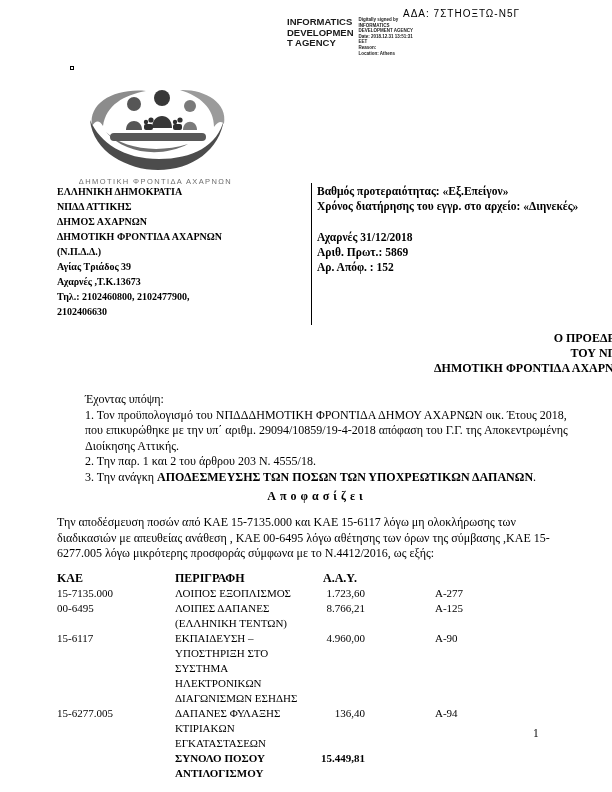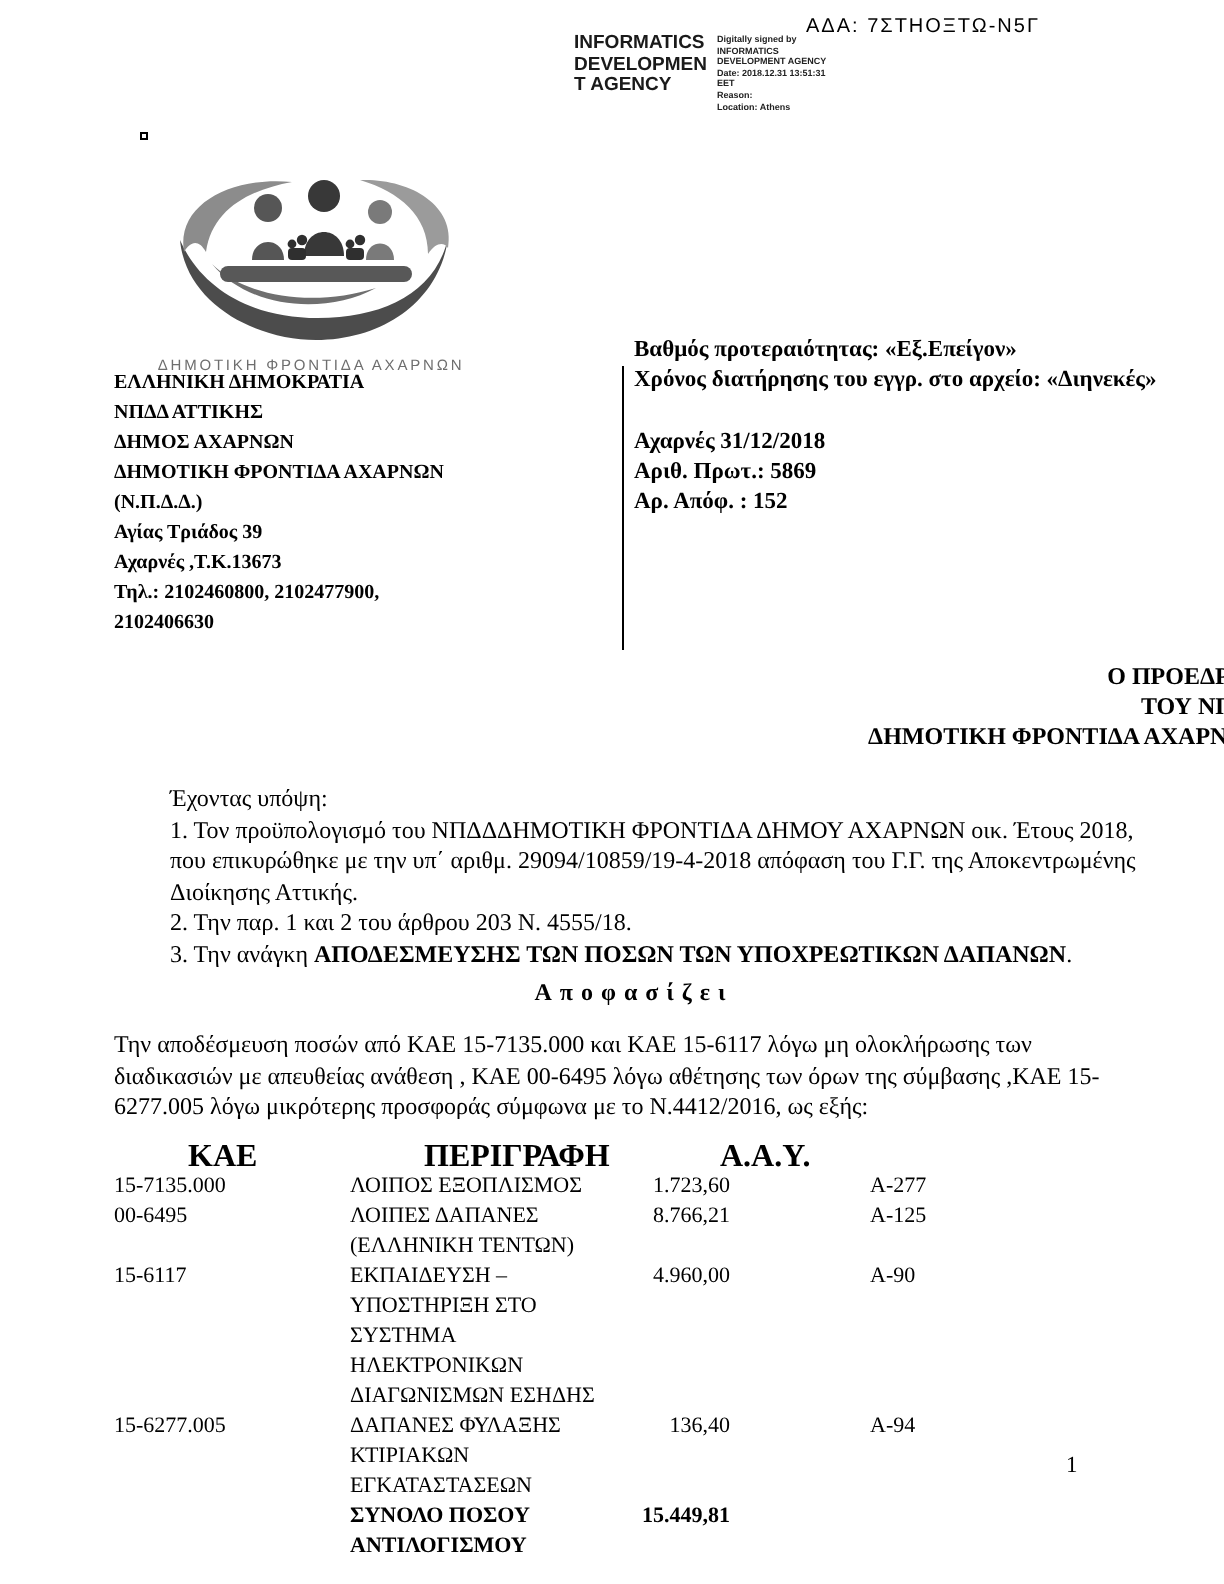--- a/index.html
+++ b/index.html
@@ -36,21 +36,21 @@
     font-family:"Liberation Sans", sans-serif; font-size:7.5px;
     letter-spacing:1.4px; color:#6e6e6e; margin-top:1px; white-space:nowrap;
   }
   
   .org-left {
     position:absolute; top:184px; left:57px;
     font-weight:bold; font-size:10px; line-height:15px; width:250px;
   }
   .v-divider { position:absolute; top:183px; left:311px; width:1px; height:142px; background:#000; }
   .meta-right {
-    position:absolute; top:168px; left:317px;
+    position:absolute; top:184px; left:317px;
     font-weight:bold; font-size:11.5px; line-height:15px; width:280px;
   }
   .meta-gap { height:16px; }
   
   .decision-title {
     position:absolute; top:331px; left:0; width:100%;
     text-align:right; font-weight:bold; font-size:12px; line-height:15px;margin-left:20px;
   }
   
   .having-regard {
@@ -64,21 +64,21 @@
   .decides-paragraph {
     position:absolute; top:515px; left:57px; width:498px;
     font-size:12px; line-height:15.5px;
   }
   
   .commit-table {
     position:absolute; top:571px; left:57px; width:505px;
     font-size:11px; line-height:15px;
   }
   .t-row { display:grid; grid-template-columns:118px 130px 112px 1fr; }
-  .t-head { font-weight:bold; font-size:16px;margin-left:37px; }
+  .t-head { font-weight:bold; font-size:12px; }
   .c-amount { text-align:right; padding-right:52px; }
   .c-amount-head { text-align:left; padding-left:4px; }
   .c-aay { padding-left:18px; }
   .c-desc { padding-right:4px; }
   .t-total { font-weight:bold; }
   .page-number { position:absolute; top:727px; left:533px; font-size:11.5px; }
 </style>
 </head>
 <body>
 

